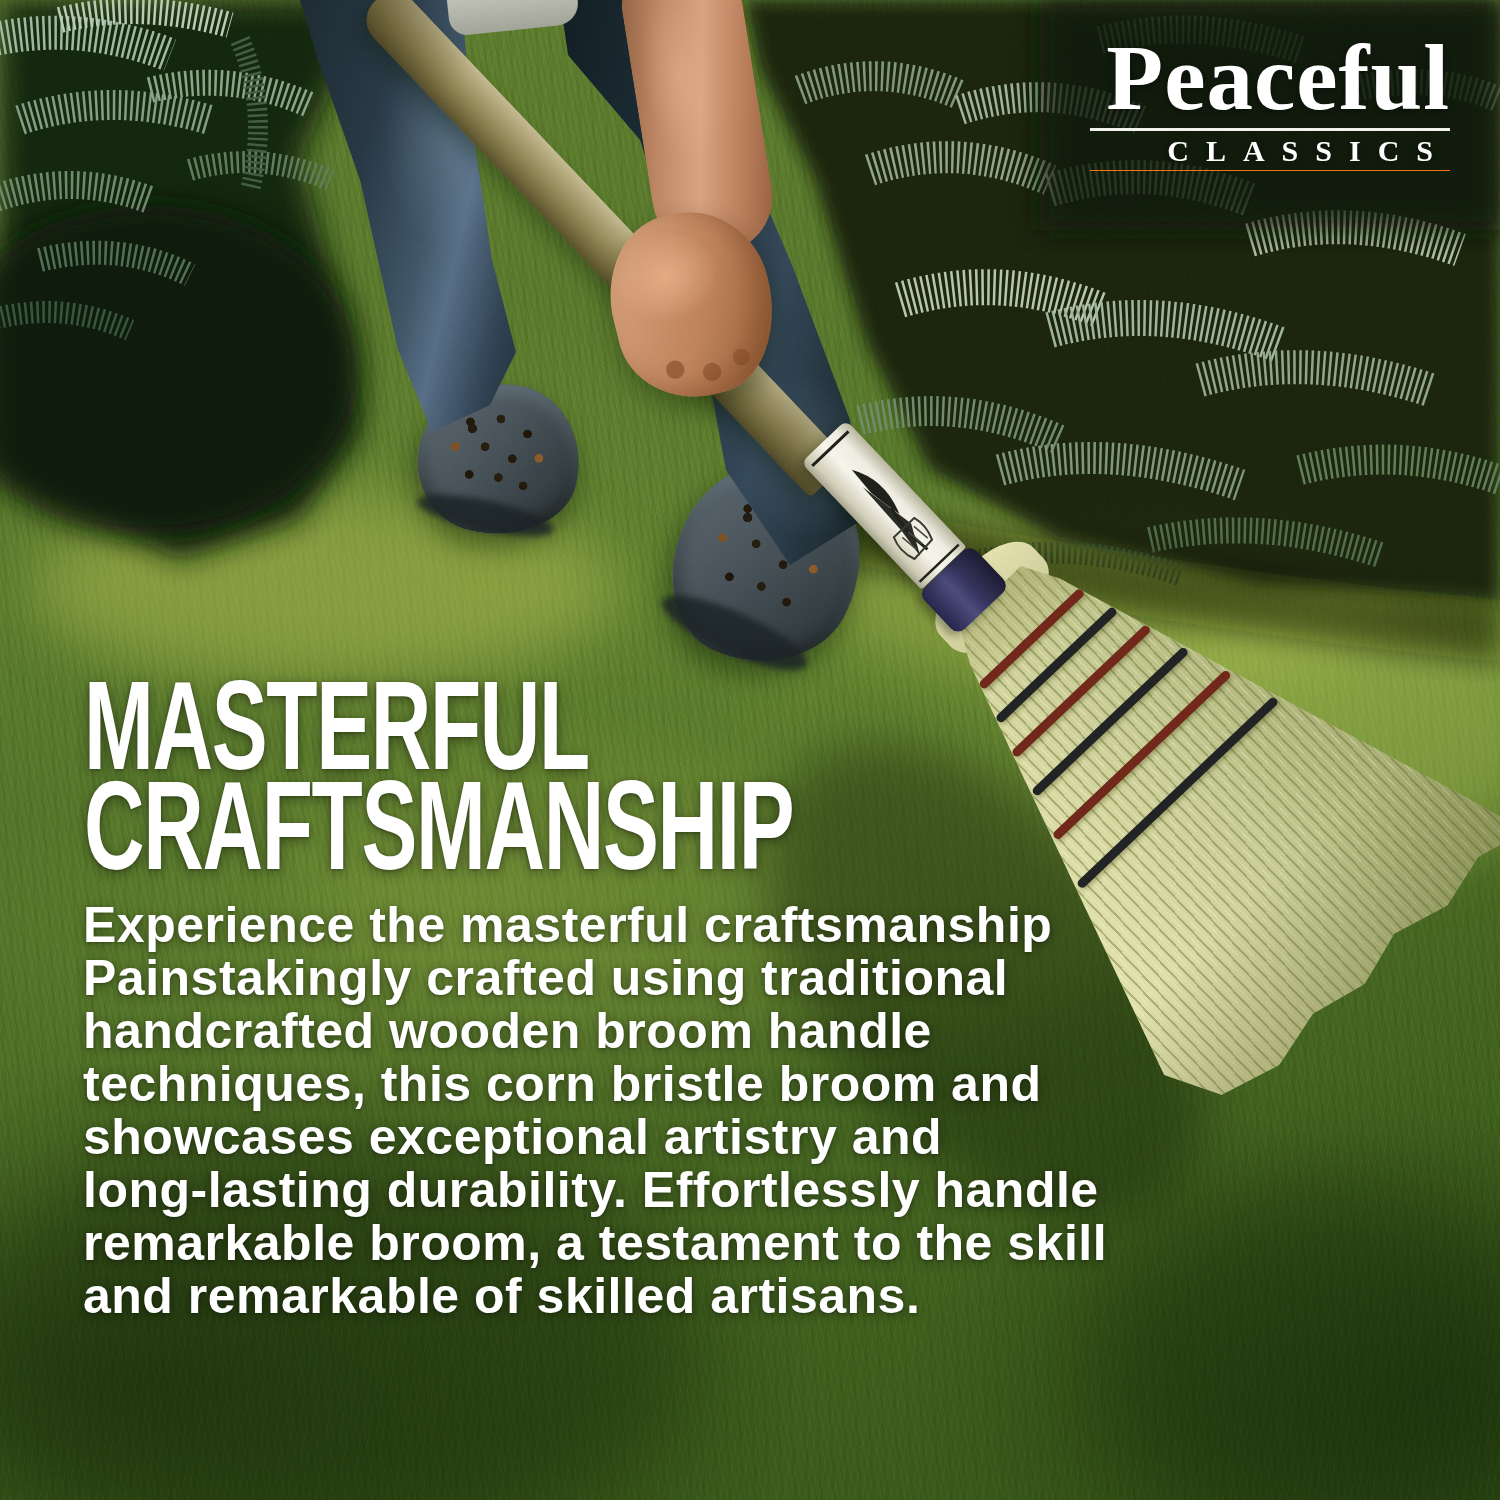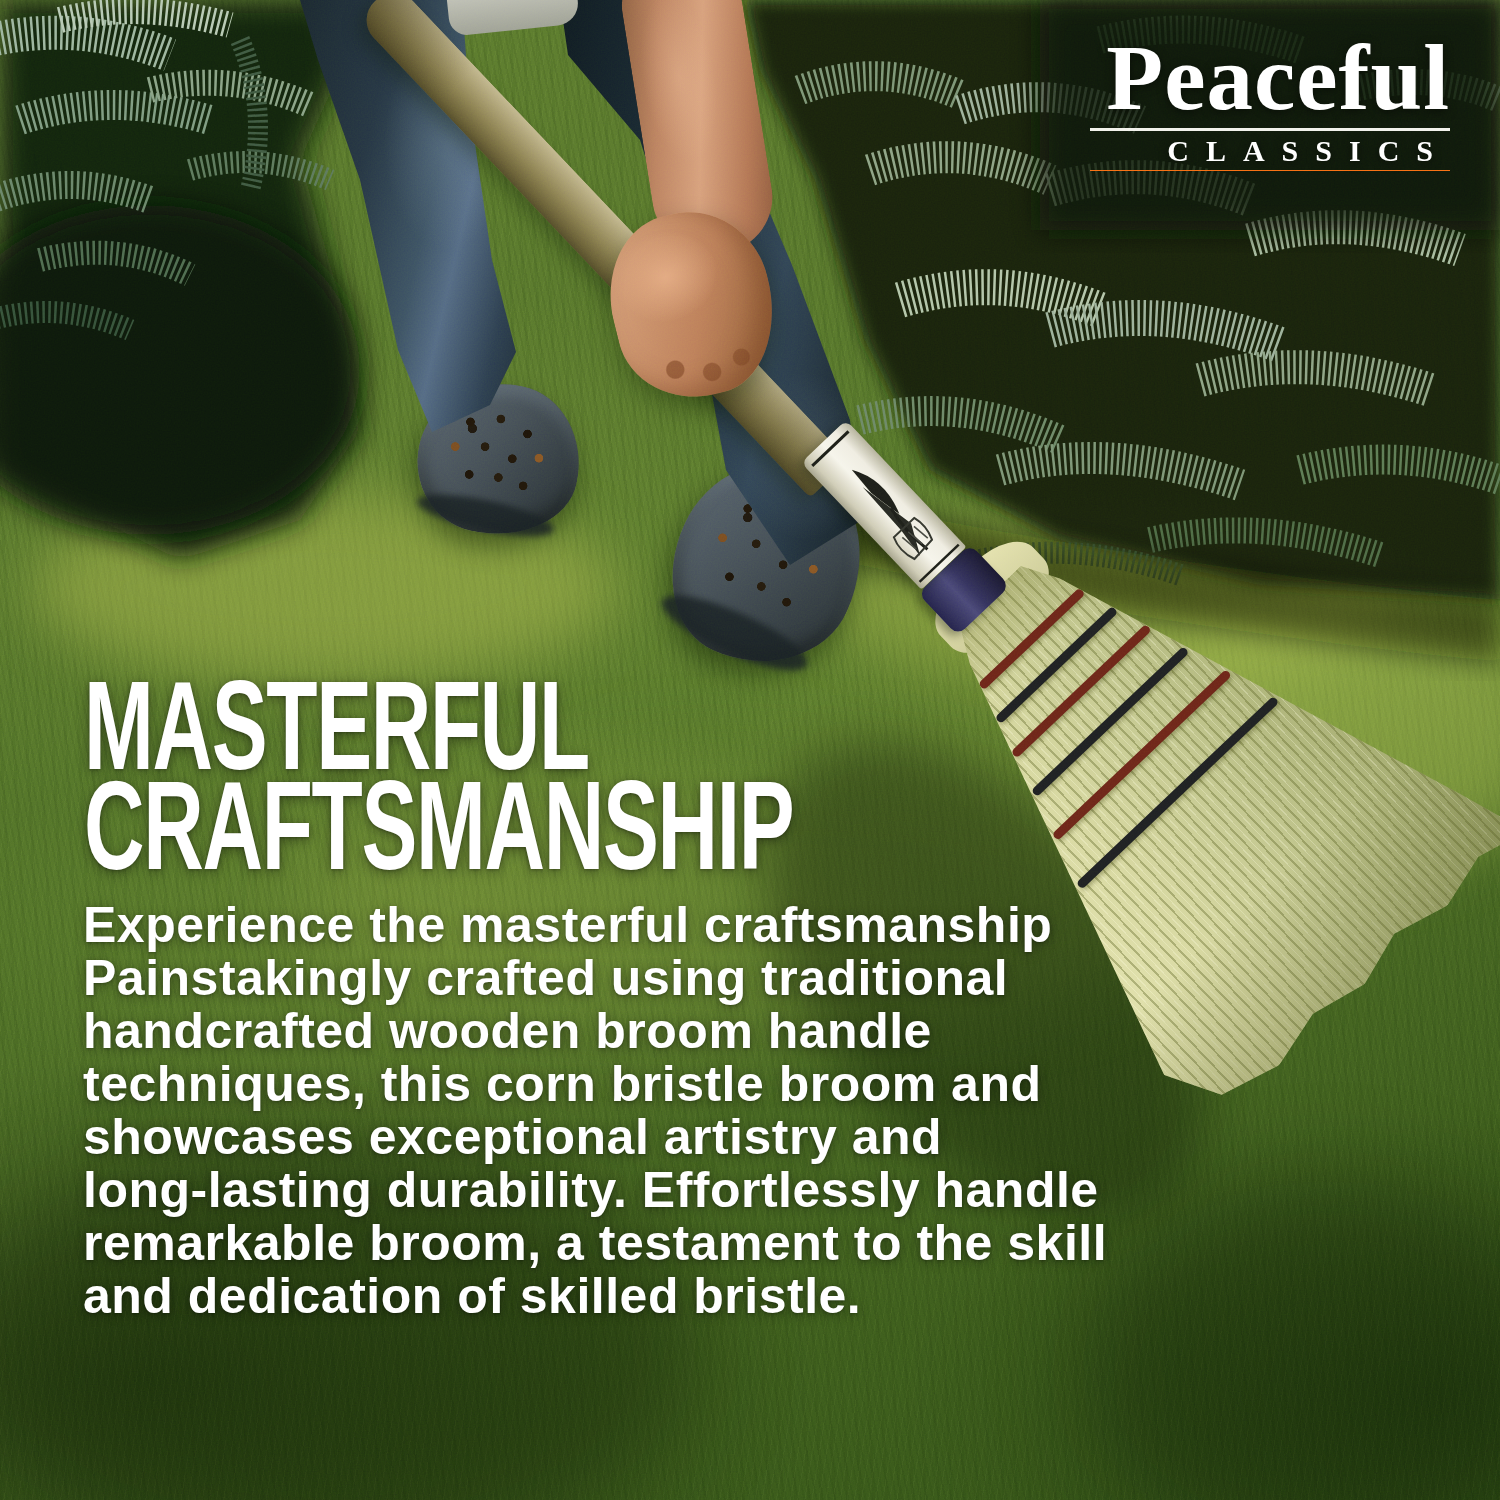--- a/index.html
+++ b/index.html
@@ -243,20 +243,20 @@
   <div class="abs headline h1">MASTERFUL</div>
   <div class="abs headline h2">CRAFTSMANSHIP</div>
   <div class="abs bodycopy">
     <div>Experience the masterful craftsmanship</div>
     <div>Painstakingly crafted using traditional</div>
     <div>handcrafted wooden broom handle</div>
     <div>techniques, this corn bristle broom and</div>
     <div>showcases exceptional artistry and</div>
     <div>long-lasting durability. Effortlessly handle</div>
     <div>remarkable broom, a testament to the skill</div>
-    <div>and dedication of skilled bristle.</div>
+    <div>and remarkable of skilled artisans.</div>
   </div>
   <div class="abs logo">
     <div class="name">Peaceful</div>
     <div class="sub">CLASSICS</div>
   </div>
 
 </div>
 
 </body></html>

